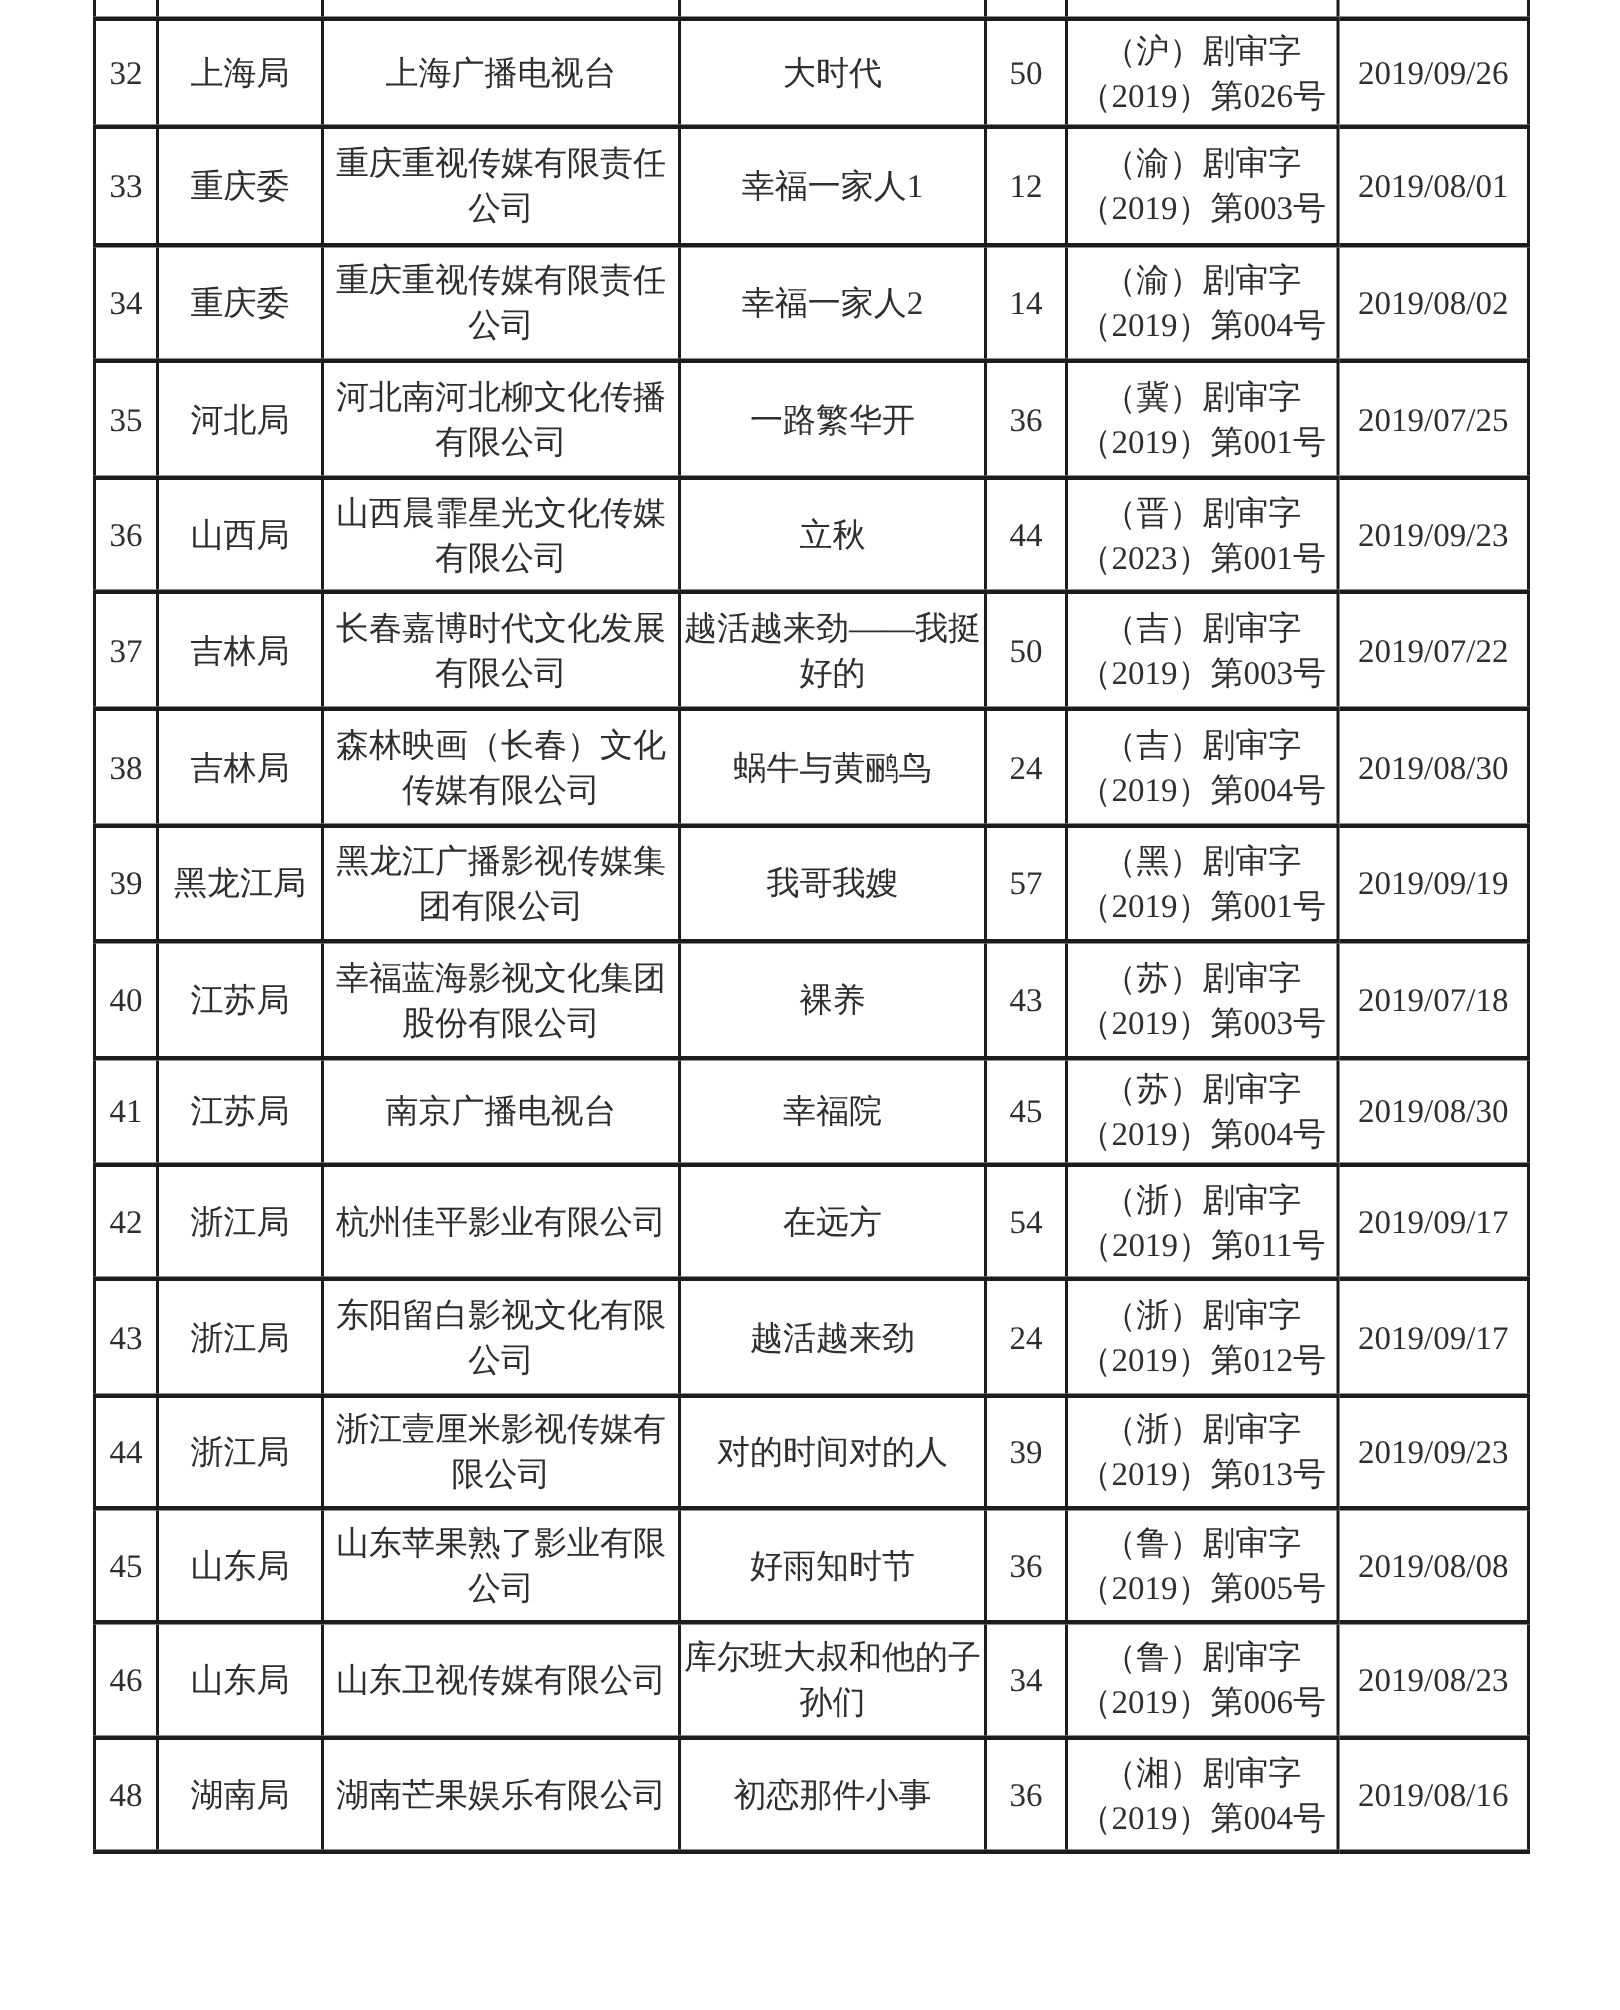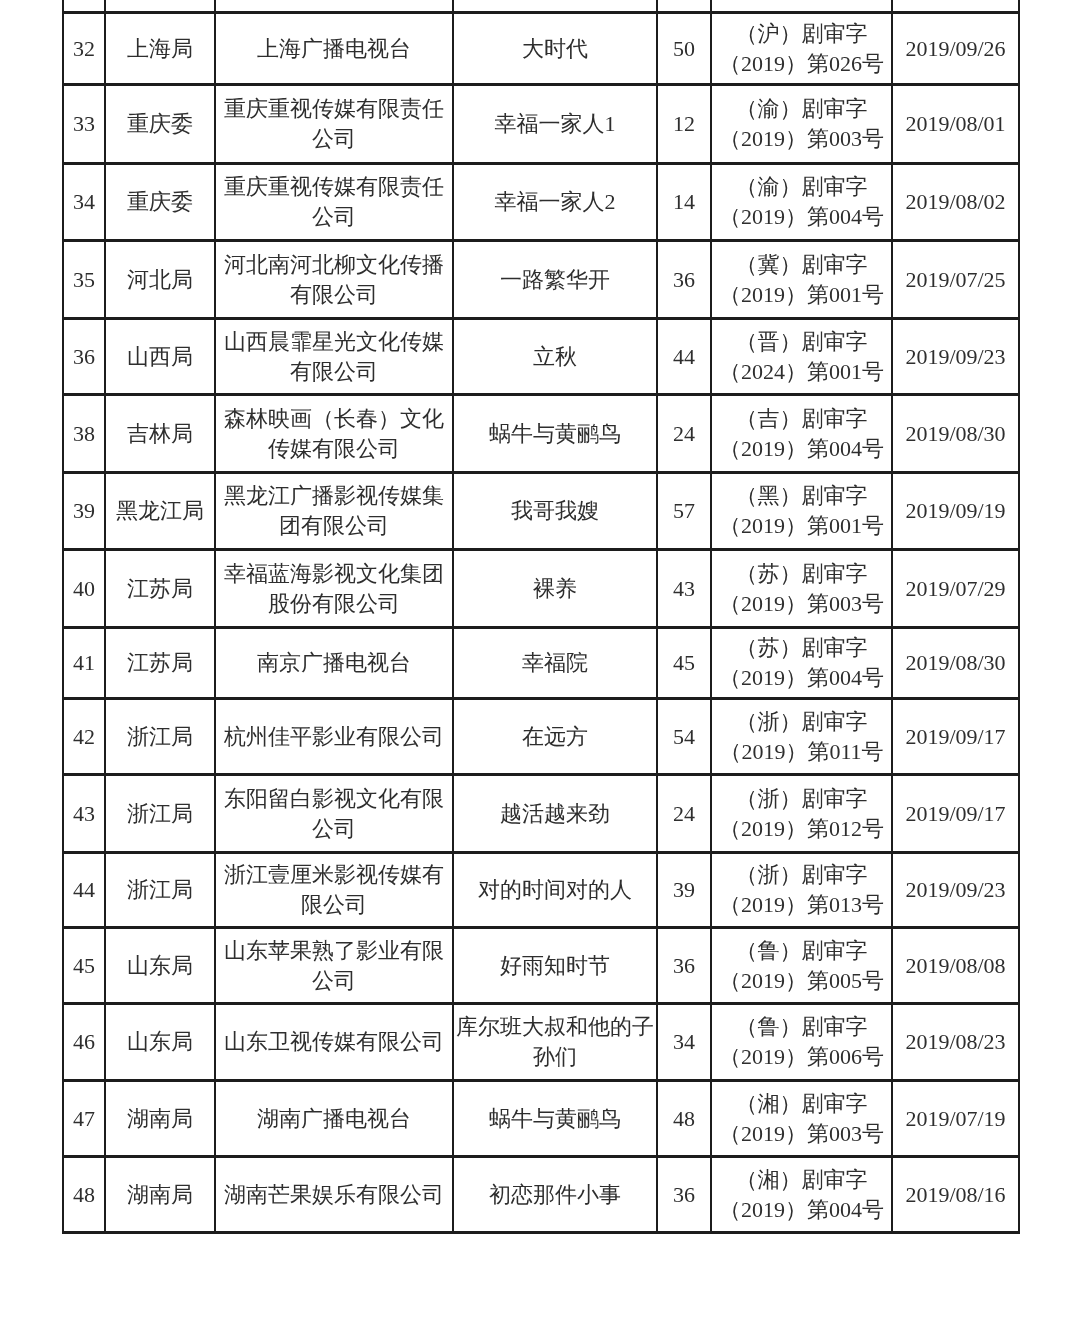--- a/index.html
+++ b/index.html
@@ -115,22 +115,32 @@
 （2019）第001号</td>
     <td class="c-date">2019/07/25</td>
   </tr>
         <tr style="height: 76px;">
     <td class="c-no">36</td>
     <td class="c-bureau">山西局</td>
     <td class="c-company">山西晨霏星光文化传媒有限公司</td>
     <td class="c-title">立秋</td>
     <td class="c-episodes">44</td>
     <td class="c-license">（晋）剧审字
-（2024）第001号</td>
+（2023）第001号</td>
     <td class="c-date">2019/09/23</td>
+  </tr>
+        <tr style="height: 78px;">
+    <td class="c-no">37</td>
+    <td class="c-bureau">吉林局</td>
+    <td class="c-company">长春嘉博时代文化发展有限公司</td>
+    <td class="c-title">越活越来劲——我挺好的</td>
+    <td class="c-episodes">50</td>
+    <td class="c-license">（吉）剧审字
+（2019）第003号</td>
+    <td class="c-date">2019/07/22</td>
   </tr>
         <tr style="height: 78px;">
     <td class="c-no">38</td>
     <td class="c-bureau">吉林局</td>
     <td class="c-company">森林映画（长春）文化传媒有限公司</td>
     <td class="c-title">蜗牛与黄鹂鸟</td>
     <td class="c-episodes">24</td>
     <td class="c-license">（吉）剧审字
 （2019）第004号</td>
     <td class="c-date">2019/08/30</td>
@@ -146,21 +156,21 @@
     <td class="c-date">2019/09/19</td>
   </tr>
         <tr style="height: 78px;">
     <td class="c-no">40</td>
     <td class="c-bureau">江苏局</td>
     <td class="c-company">幸福蓝海影视文化集团股份有限公司</td>
     <td class="c-title">裸养</td>
     <td class="c-episodes">43</td>
     <td class="c-license">（苏）剧审字
 （2019）第003号</td>
-    <td class="c-date">2019/07/29</td>
+    <td class="c-date">2019/07/18</td>
   </tr>
         <tr style="height: 71px; font-family: Liberation Serif, serif;">
     <td class="c-no">41</td>
     <td class="c-bureau">江苏局</td>
     <td class="c-company">南京广播电视台</td>
     <td class="c-title">幸福院</td>
     <td class="c-episodes">45</td>
     <td class="c-license">（苏）剧审字
 （2019）第004号</td>
     <td class="c-date">2019/08/30</td>
@@ -209,30 +219,20 @@
     <td class="c-no">46</td>
     <td class="c-bureau">山东局</td>
     <td class="c-company">山东卫视传媒有限公司</td>
     <td class="c-title">库尔班大叔和他的子孙们</td>
     <td class="c-episodes">34</td>
     <td class="c-license">（鲁）剧审字
 （2019）第006号</td>
     <td class="c-date">2019/08/23</td>
   </tr>
         <tr style="height: 76px;">
-    <td class="c-no">47</td>
-    <td class="c-bureau">湖南局</td>
-    <td class="c-company">湖南广播电视台</td>
-    <td class="c-title">蜗牛与黄鹂鸟</td>
-    <td class="c-episodes">48</td>
-    <td class="c-license">（湘）剧审字
-（2019）第003号</td>
-    <td class="c-date">2019/07/19</td>
-  </tr>
-        <tr style="height: 76px;">
     <td class="c-no">48</td>
     <td class="c-bureau">湖南局</td>
     <td class="c-company">湖南芒果娱乐有限公司</td>
     <td class="c-title">初恋那件小事</td>
     <td class="c-episodes">36</td>
     <td class="c-license">（湘）剧审字
 （2019）第004号</td>
     <td class="c-date">2019/08/16</td>
   </tr>
       </tbody>

